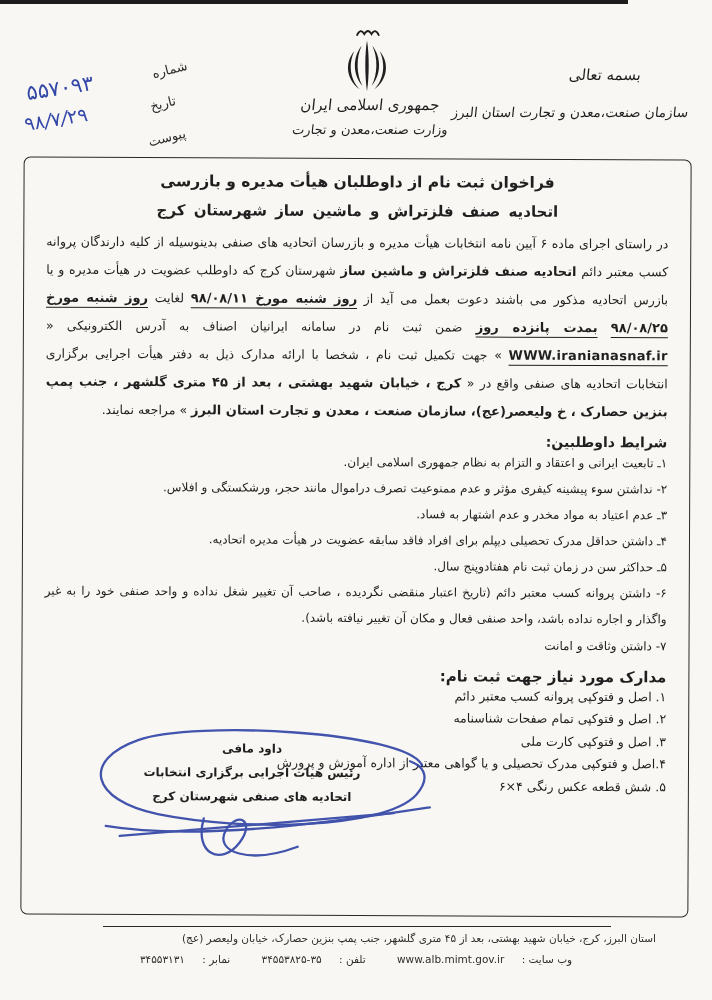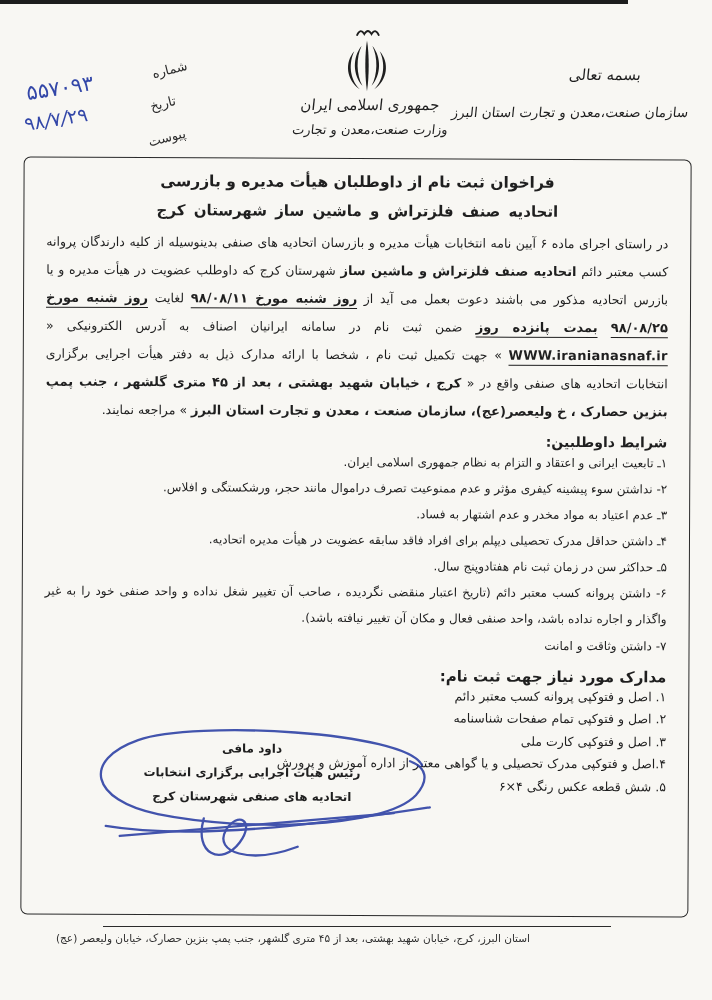--- a/index.html
+++ b/index.html
@@ -42,21 +42,21 @@
   .docs-head{font-weight:bold;font-size:15px;margin-top:9px;}
   .doc{font-size:12.5px;line-height:1.8;}
 
   
   .sign{position:absolute;left:60px;top:578px;width:340px;text-align:center;}
   .sign div{font-weight:bold;font-size:12px;line-height:2.0;}
   .scribble{position:absolute;left:-28px;top:-22px;pointer-events:none;}
 
   
   .foot-rule{position:absolute;left:103px;top:926px;width:508px;height:1.4px;background:#2b2b2b;}
-  .foot-address{position:absolute;left:56px;top:932px;width:600px;text-align:left;font-size:10.5px;direction:rtl;color:#2e2e2e;}
+  .foot-address{position:absolute;left:56px;top:932px;width:600px;text-align:right;font-size:10.5px;direction:rtl;color:#2e2e2e;}
   .foot-contact{position:absolute;left:86px;top:953px;width:540px;text-align:center;font-size:10.5px;direction:rtl;color:#2e2e2e;}
   .foot-contact span{margin:0 7px;}
   .ltr{direction:ltr;unicode-bidi:isolate;display:inline-block;}
 </style>
 </head>
 <body>
 
 <div class="page">
   <div class="scan-edge"></div>
 
@@ -118,13 +118,27 @@
         </svg>
       </div>
       <div>داود مافی</div>
       <div>رئیس هیات اجرایی برگزاری انتخابات</div>
       <div>اتحادیه های صنفی شهرستان کرج</div>
     </div>
   </div>
 
   <div class="foot-rule"></div>
   <div class="foot-address">استان البرز، کرج، خیابان شهید بهشتی، بعد از ۴۵ متری گلشهر، جنب پمپ بنزین حصارک، خیابان ولیعصر (عج)</div>
+  <div class="foot-contact">
+    <span>
+      <span>وب سایت :</span>
+      <span class="ltr">www.alb.mimt.gov.ir</span>
+    </span>
+    <span>
+      <span>تلفن :</span>
+      <span class="ltr">۳۴۵۵۳۸۲۵-۳۵</span>
+    </span>
+    <span>
+      <span>نمابر :</span>
+      <span class="ltr">۳۴۵۵۳۱۳۱</span>
+    </span>
+  </div>
 </div>
 
 </body></html>

